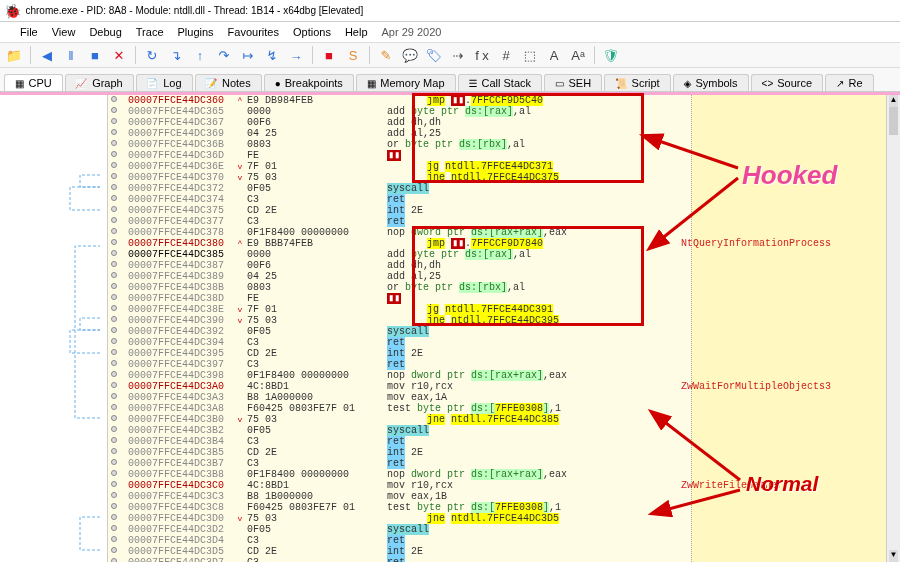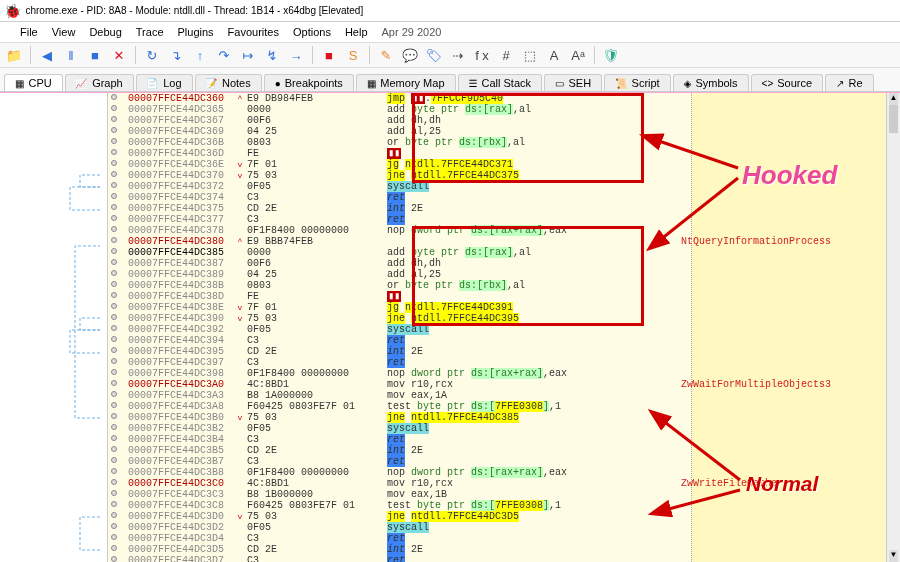--- a/index.html
+++ b/index.html
@@ -20,38 +20,38 @@
   .tbtn.red { color: #d12; }
   .tbtn.green { color: #2a8; }
   .tbtn.orange { color: #e78a2e; }
   .tsep { width: 1px; height: 18px; background: #ccc; margin: 0 2px; }
 
   .tabs { height: 24px; display: flex; align-items: end; padding: 0 4px; gap: 2px; background: #f8f8f8; border-bottom: 1px solid #ccc; }
   .tab { padding: 2px 10px; border: 1px solid #ccc; border-bottom: none; background: #eee; border-radius: 3px 3px 0 0; display: flex; align-items: center; gap: 4px; font-size: 11px; cursor: default; }
   .tab.active { background: #fff; }
   .tab .ticon { font-size: 10px; }
 
-  .disasm-pane { position: absolute; top: 92px; left: 0; right: 0; bottom: 0; display: flex; border-top: 1px solid #f9a8d4; }
+  .disasm-pane { position: absolute; top: 92px; left: 0; right: 0; bottom: 0; display: flex; border-top: 3px solid #f9a8d4; }
   .gutter { width: 108px; background: #fff; border-right: 1px solid #ccc; }
   .content { flex: 1; background: #fffce6; overflow: hidden; position: relative; }
   .comment-col { position: absolute; right: 0; top: 0; width: 195px; height: 100%; background: #fff8c0; border-left: 1px dotted #aaa; }
   .scrollbar { width: 14px; background: #eee; border-left: 1px solid #ccc; position: relative; }
   .scrollbar-thumb { position: absolute; top: 12px; left: 2px; right: 2px; height: 28px; background: #ccc; }
   .scrollbar-up, .scrollbar-down { position: absolute; left: 2px; right: 2px; height: 12px; background: #ddd; font-size: 8px; text-align: center; }
   .scrollbar-up { top: 0; } .scrollbar-down { bottom: 0; }
 
   .row { display: flex; height: 11px; line-height: 11px; font-family: Consolas, 'Courier New', monospace; font-size: 10px; white-space: pre; }
   .addr { width: 125px; padding-left: 20px; color: #888; position: relative; }
   .addr.func { color: #b00000; font-weight: normal; }
   .addr.black { color: #000; }
   .marker { width: 14px; text-align: center; color: #c00; font-size: 8px; }
   .bytes { width: 140px; color: #333; }
   .instr { flex: 1; color: #333; }
-  .instr .mnem-jmp { background: #ffff00; }
-  .instr .mnem-ret { background: #3b82f6; font-style: italic; }
+  .instr .mnem-jmp { background: #ffff00; margin-left: 40px; }
+  .instr .mnem-ret { background: #7dd3fc; }
   .instr .mnem-sys { background: #7fdde0; }
   .instr .opgreen { color: #2a7a2a; }
   .instr .opgreenbg { background: #bfffbf; color: #2a7a2a; }
   .instr .opyellow { background: #ffff00; text-align: right; }
   .instr .redbox { background: #c00000; color: #fff; padding: 0 1px; }
   .cmt { position: absolute; right: 14px; width: 195px; padding-left: 4px; color: #d02020; background: transparent; }
   .bullet { position: absolute; left: 3px; top: 1px; width: 6px; height: 6px; border: 1px solid #888; border-radius: 50%; background: #ddd; }
 
   .hook-box1 { position: absolute; left: 412px; top: 93px; width: 232px; height: 90px; border: 3px solid #d00000; pointer-events: none; z-index: 5; }
   .hook-box2 { position: absolute; left: 412px; top: 226px; width: 232px; height: 100px; border: 3px solid #d00000; pointer-events: none; z-index: 5; }
@@ -174,21 +174,21 @@
       <div class="row"><div class="addr"><span class="bullet"></span>00007FFCE44DC369</div><div class="marker"></div><div class="bytes">04 25</div><div class="instr">add al,25</div></div>
       <div class="row"><div class="addr"><span class="bullet"></span>00007FFCE44DC36B</div><div class="marker"></div><div class="bytes">0803</div><div class="instr">or <span class="opgreen">byte ptr</span> <span class="opgreenbg">ds:[rbx]</span>,al</div></div>
       <div class="row"><div class="addr"><span class="bullet"></span>00007FFCE44DC36D</div><div class="marker"></div><div class="bytes">FE</div><div class="instr"><span class="redbox">▮▮</span></div></div>
       <div class="row"><div class="addr"><span class="bullet"></span>00007FFCE44DC36E</div><div class="marker">v</div><div class="bytes">7F 01</div><div class="instr"><span class="mnem-jmp">jg</span> <span class="opyellow">ntdll.7FFCE44DC371</span></div></div>
       <div class="row"><div class="addr"><span class="bullet"></span>00007FFCE44DC370</div><div class="marker">v</div><div class="bytes">75 03</div><div class="instr"><span class="mnem-jmp">jne</span> <span class="opyellow">ntdll.7FFCE44DC375</span></div></div>
       <div class="row"><div class="addr"><span class="bullet"></span>00007FFCE44DC372</div><div class="marker"></div><div class="bytes">0F05</div><div class="instr"><span class="mnem-sys">syscall</span></div></div>
       <div class="row"><div class="addr"><span class="bullet"></span>00007FFCE44DC374</div><div class="marker"></div><div class="bytes">C3</div><div class="instr"><span class="mnem-ret">ret</span></div></div>
       <div class="row"><div class="addr"><span class="bullet"></span>00007FFCE44DC375</div><div class="marker"></div><div class="bytes">CD 2E</div><div class="instr"><span class="mnem-ret">int</span> 2E</div></div>
       <div class="row"><div class="addr"><span class="bullet"></span>00007FFCE44DC377</div><div class="marker"></div><div class="bytes">C3</div><div class="instr"><span class="mnem-ret">ret</span></div></div>
       <div class="row"><div class="addr"><span class="bullet"></span>00007FFCE44DC378</div><div class="marker"></div><div class="bytes">0F1F8400 00000000</div><div class="instr">nop <span class="opgreen">dword ptr</span> <span class="opgreenbg">ds:[rax+rax]</span>,eax</div></div>
-      <div class="row"><div class="addr func"><span class="bullet"></span>00007FFCE44DC380</div><div class="marker">^</div><div class="bytes">E9 BBB74FEB</div><div class="cmt">NtQueryInformationProcess</div></div>
+      <div class="row"><div class="addr func"><span class="bullet"></span>00007FFCE44DC380</div><div class="marker">^</div><div class="bytes">E9 BBB74FEB</div><div class="instr"><span class="mnem-jmp">jmp</span> <span class="redbox">▮▮</span>.<span class="opyellow">7FFCCF9D7840</span></div><div class="cmt">NtQueryInformationProcess</div></div>
       <div class="row"><div class="addr black"><span class="bullet"></span>00007FFCE44DC385</div><div class="marker"></div><div class="bytes">0000</div><div class="instr">add <span class="opgreen">byte ptr</span> <span class="opgreenbg">ds:[rax]</span>,al</div></div>
       <div class="row"><div class="addr"><span class="bullet"></span>00007FFCE44DC387</div><div class="marker"></div><div class="bytes">00F6</div><div class="instr">add dh,dh</div></div>
       <div class="row"><div class="addr"><span class="bullet"></span>00007FFCE44DC389</div><div class="marker"></div><div class="bytes">04 25</div><div class="instr">add al,25</div></div>
       <div class="row"><div class="addr"><span class="bullet"></span>00007FFCE44DC38B</div><div class="marker"></div><div class="bytes">0803</div><div class="instr">or <span class="opgreen">byte ptr</span> <span class="opgreenbg">ds:[rbx]</span>,al</div></div>
       <div class="row"><div class="addr"><span class="bullet"></span>00007FFCE44DC38D</div><div class="marker"></div><div class="bytes">FE</div><div class="instr"><span class="redbox">▮▮</span></div></div>
       <div class="row"><div class="addr"><span class="bullet"></span>00007FFCE44DC38E</div><div class="marker">v</div><div class="bytes">7F 01</div><div class="instr"><span class="mnem-jmp">jg</span> <span class="opyellow">ntdll.7FFCE44DC391</span></div></div>
       <div class="row"><div class="addr"><span class="bullet"></span>00007FFCE44DC390</div><div class="marker">v</div><div class="bytes">75 03</div><div class="instr"><span class="mnem-jmp">jne</span> <span class="opyellow">ntdll.7FFCE44DC395</span></div></div>
       <div class="row"><div class="addr"><span class="bullet"></span>00007FFCE44DC392</div><div class="marker"></div><div class="bytes">0F05</div><div class="instr"><span class="mnem-sys">syscall</span></div></div>
       <div class="row"><div class="addr"><span class="bullet"></span>00007FFCE44DC394</div><div class="marker"></div><div class="bytes">C3</div><div class="instr"><span class="mnem-ret">ret</span></div></div>
       <div class="row"><div class="addr"><span class="bullet"></span>00007FFCE44DC395</div><div class="marker"></div><div class="bytes">CD 2E</div><div class="instr"><span class="mnem-ret">int</span> 2E</div></div>

